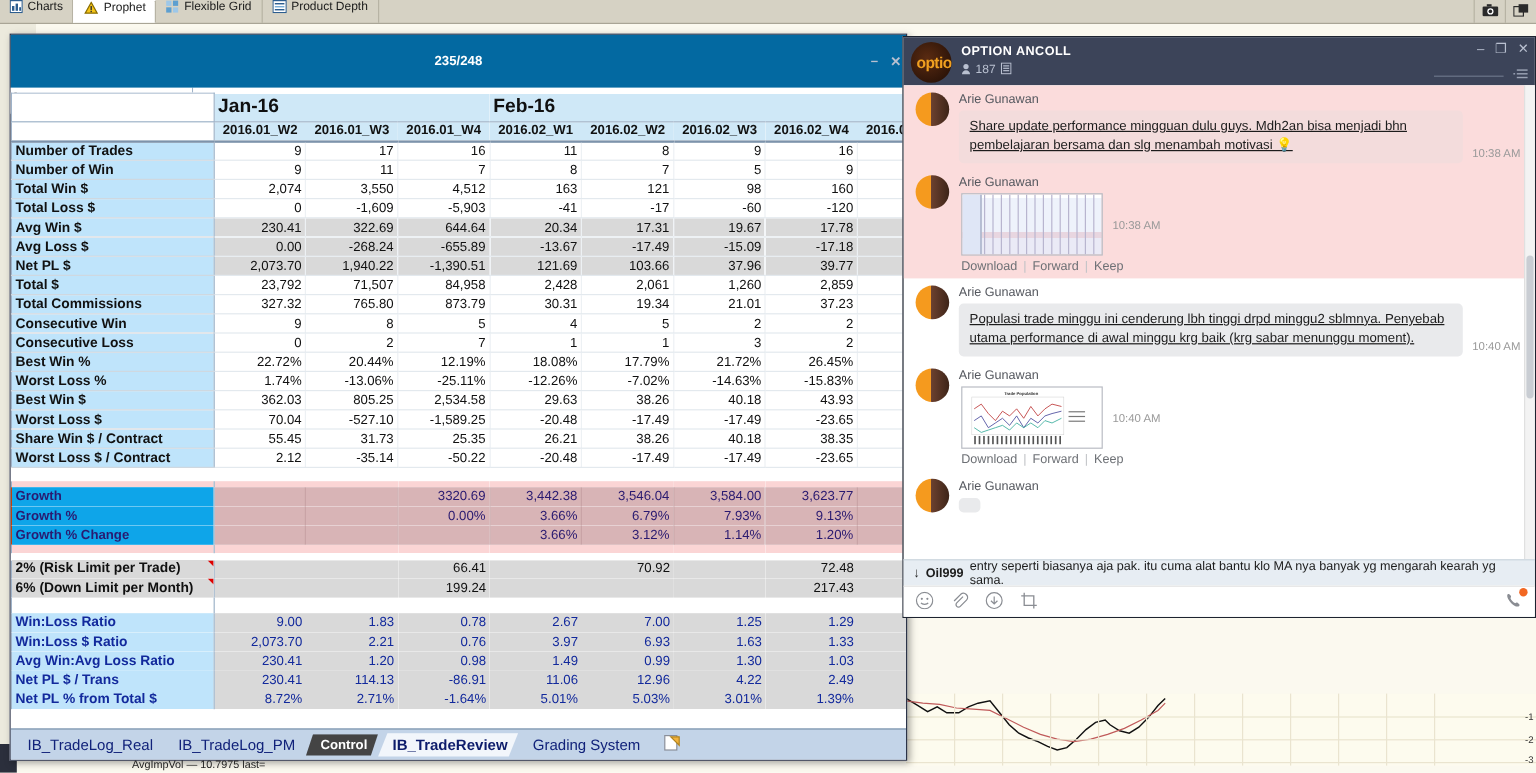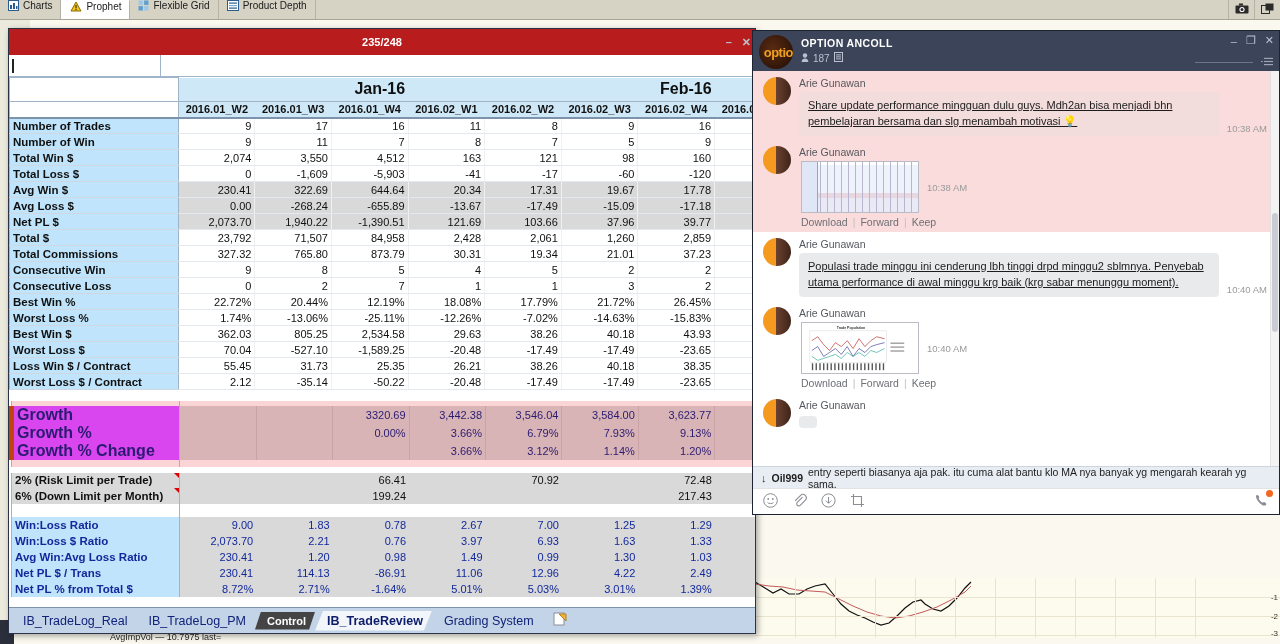--- a/index.html
+++ b/index.html
@@ -52,21 +52,21 @@
   }
 
   
   #xl-window {
     position:absolute; left:8px; top:28px; width:748px; height:606px;
     border:1px solid #2b3348;
     background:#ffffff;
     box-shadow:2px 2px 6px rgba(0,0,0,.35);
   }
   #xl-title {
-    height:26px; background:#b91c1c; color:#ffffff;
+    height:44px; background:#0369a1; color:#ffffff;
     display:flex; align-items:center; justify-content:center;
     font-size:11px; font-weight:bold; position:relative;
   }
   #xl-title .wbtns {
     position:absolute; right:4px; top:0; bottom:0;
     display:flex; align-items:center; gap:10px;
     color:#b9c0d0; font-size:11px;
   }
   #xl-namebar {
     height:22px; background:#ffffff; border-bottom:1px solid #9fb3c9;
@@ -88,21 +88,21 @@
     border-collapse:collapse; table-layout:fixed; width:760px;
     font-size:11px; color:#111;
   }
   table.sheet td { height:16px; padding:0 3px; overflow:hidden; white-space:nowrap; }
   .lbl-col { width:163px; }
   .dcol { width:74px; }
   .dcol-last { width:52px; }
 
   tr.hdr-month td { height:24px; }
   td.month {
-    background:#cfe8f7; text-align:right; font-weight:bold; font-size:16px;
+    background:#cfe8f7; text-align:left; font-weight:bold; font-size:16px;
     color:#101010; border-bottom:1px solid #9fb3c9;
   }
   td.month-empty { background:#cfe8f7; border-bottom:1px solid #9fb3c9;}
   td.lbl-blank-top { background:#ffffff; border:1px solid #9fb3c9; }
   td.wk {
     background:#cfe8f7; text-align:center; font-weight:bold; font-size:11px;
     color:#111; border-bottom:2px solid #7d93ab;
   }
   td.lbl-blank-wk { background:#ffffff; border-left:1px solid #9fb3c9; border-right:1px solid #9fb3c9; border-bottom:2px solid #7d93ab;}
 
@@ -117,22 +117,22 @@
   }
   tr.shade td.num { background:#d9d9d9; }
   tr.shade td.rl { background:#bfe4fb; }
 
   
   td.sp { background:#ffffff; border-bottom:1px solid #fff; }
 
   
   tr.growth-pad td { height:6px; background:#fbd5d5; }
   td.g-lbl {
-    background:#d946ef; color:#2a1a70; font-weight:bold; font-size:16px;
-    border-left:5px solid #c2410c; border-right:1px solid #9fb3c9;
+    background:#0ea5e9; color:#2a1a70; font-weight:bold; font-size:11px;
+    border-left:1px solid #c2410c; border-right:1px solid #9fb3c9;
   }
   td.g-num {
     background:#d8b4b6; color:#2a1a70; text-align:right; font-weight:normal;
     border-right:1px solid #c9a3a6;
   }
   td.gp-lbl { background:#fbd5d5; border-left:1px solid #9fb3c9; border-right:1px solid #9fb3c9;}
   td.gp { background:#fbd5d5; }
 
   
   td.r-lbl {
@@ -575,21 +575,21 @@
             <td class="num">70.04</td>
             <td class="num">-527.10</td>
             <td class="num">-1,589.25</td>
             <td class="num">-20.48</td>
             <td class="num">-17.49</td>
             <td class="num">-17.49</td>
             <td class="num">-23.65</td>
             <td class="num"></td>
           </tr>
           <tr>
-            <td class="rl">Loss Win $ / Contract</td>
+            <td class="rl">Share Win $ / Contract</td>
             <td class="num">55.45</td>
             <td class="num">31.73</td>
             <td class="num">25.35</td>
             <td class="num">26.21</td>
             <td class="num">38.26</td>
             <td class="num">40.18</td>
             <td class="num">38.35</td>
             <td class="num"></td>
           </tr>
           <tr>

